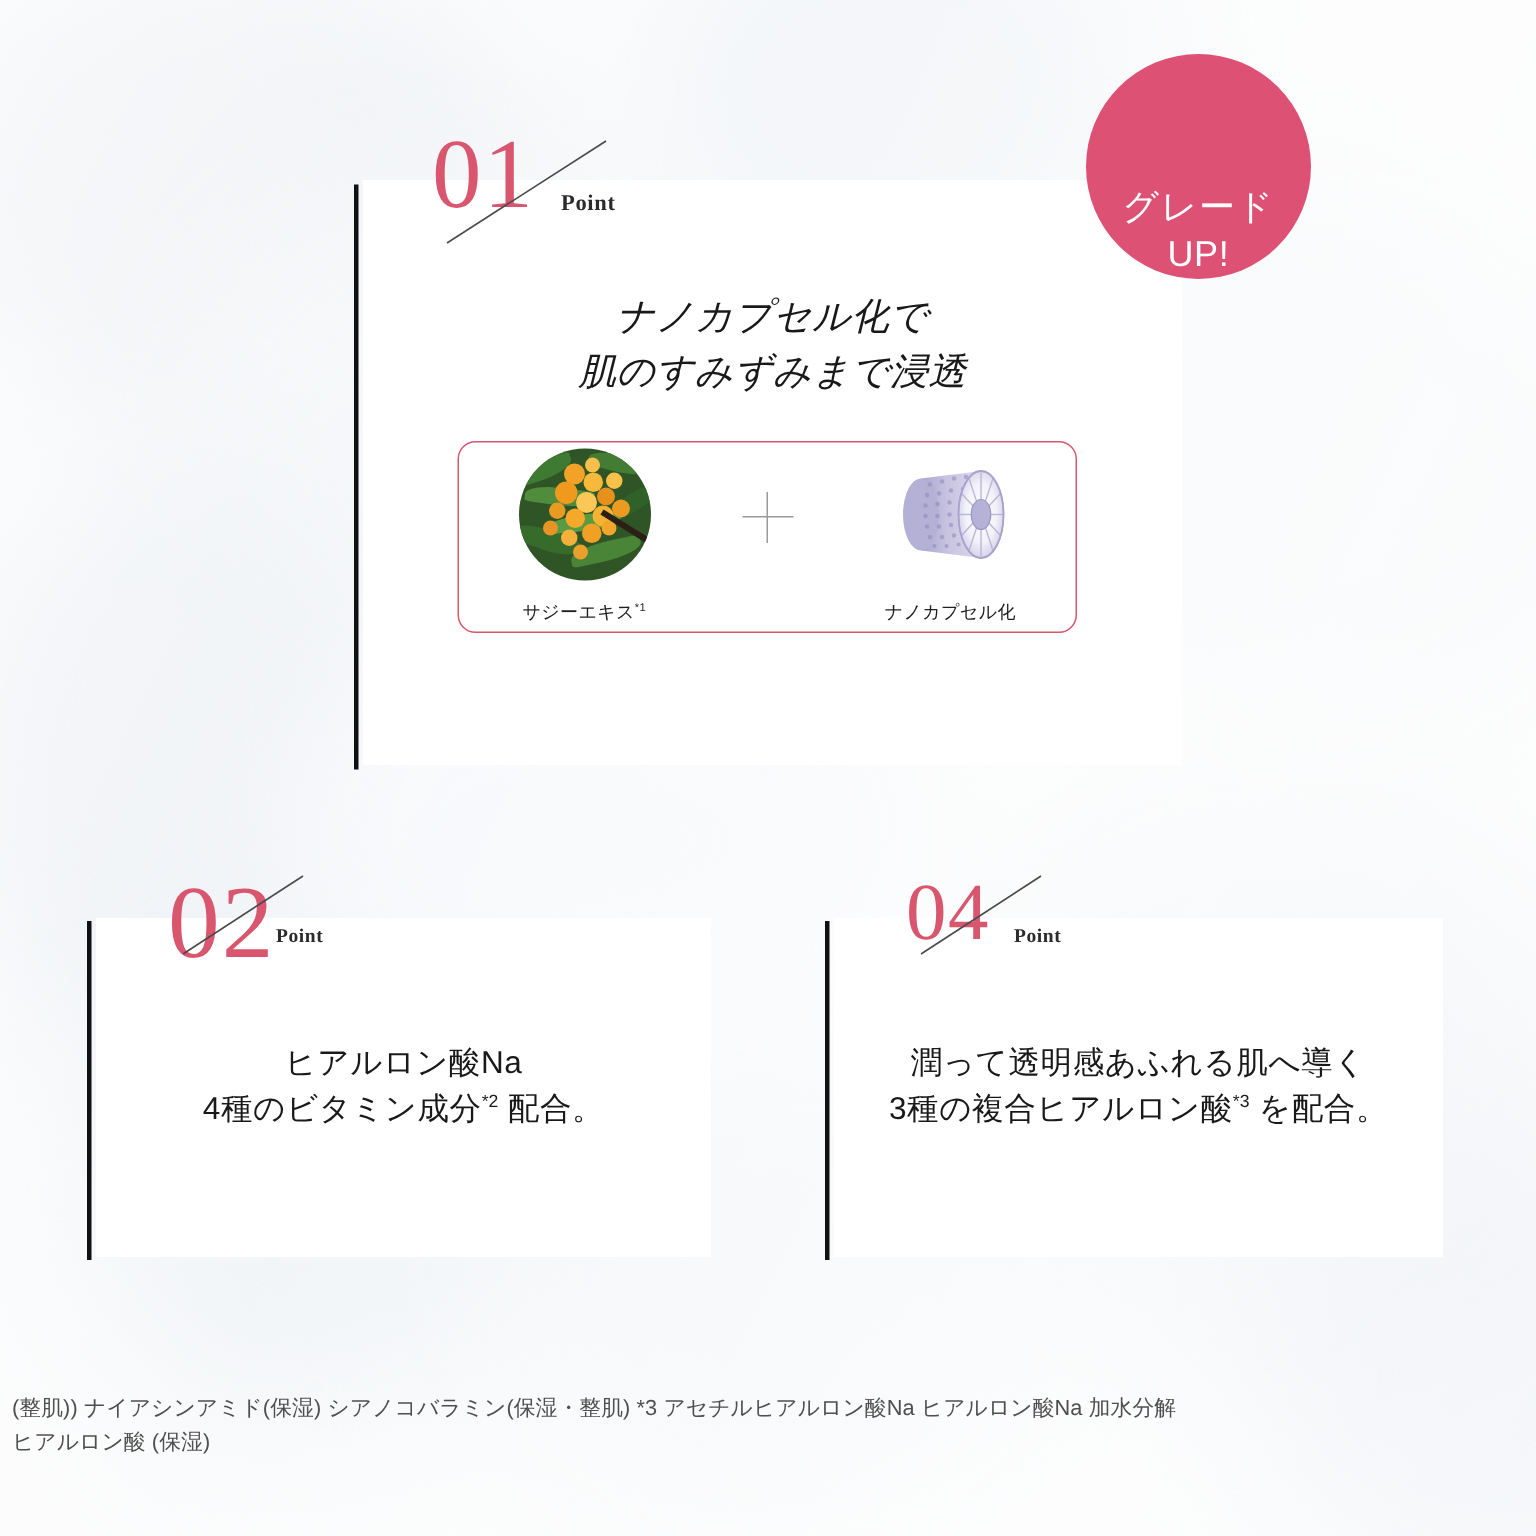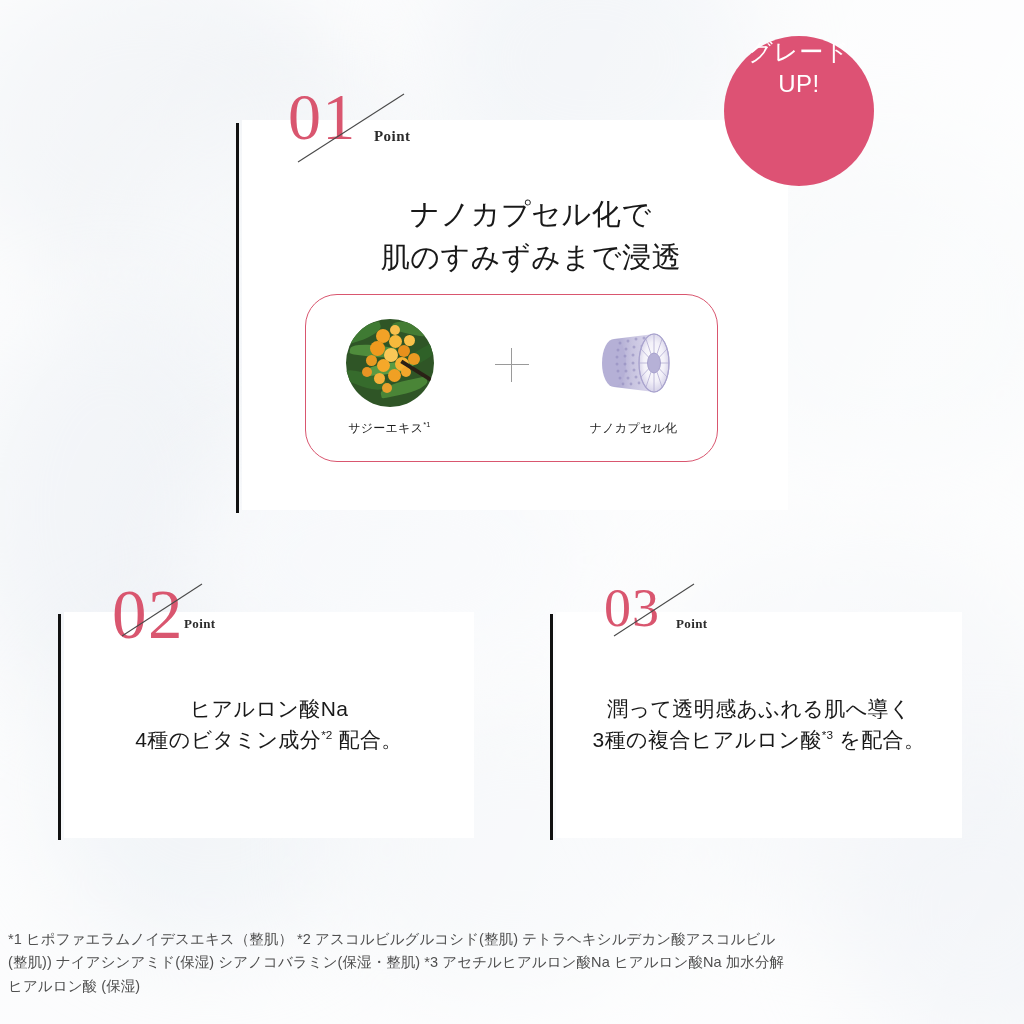--- a/index.html
+++ b/index.html
@@ -59,26 +59,26 @@
     font-weight:400;
   }
   .headline .sup{font-size:.56em;vertical-align:super;letter-spacing:0;}
 
   
   #card1-panel{left:242px;top:120px;width:546px;height:390px;}
   #card1-rule{left:236px;top:123px;height:390px;}
   #card1-num{left:288px;top:55px;font-size:66px;}
   #card1-slash{left:296px;top:92px;width:110px;height:72px;}
   #card1-point{left:374px;top:128px;font-size:15px;}
-  #card1-head{left:278px;top:193px;width:506px;font-size:29px;}
+  #card1-head{left:262px;top:193px;width:506px;font-size:25px;font-style:italic;}
 
   
   #ing-box{
-    position:absolute;left:305px;top:294px;width:413px;height:168px;
-    border:1.4px solid #d9566f;border-radius:32px;background:#ffffff;
+    position:absolute;left:305px;top:294px;width:413px;height:128px;
+    border:1.4px solid #d9566f;border-radius:12px;background:#ffffff;
     box-sizing:border-box;
   }
   .ing-row{position:absolute;left:0;top:0;width:100%;height:100%;
     display:flex;align-items:center;justify-content:center;gap:46px;}
   .ing{width:118px;display:flex;flex-direction:column;align-items:center;}
   .ing-art{width:88px;height:88px;position:relative;}
   .ing-cap{margin-top:13px;font-size:12px;color:#1e1e1e;letter-spacing:.02em;white-space:nowrap;}
   .ing-cap .sup{font-size:.62em;vertical-align:super;}
   .plus{width:34px;height:34px;position:relative;flex:0 0 auto;margin-bottom:26px;}
   .plus:before,.plus:after{content:"";position:absolute;background:#9a9a9a;}
@@ -91,21 +91,21 @@
   .berry .leaf{position:absolute;border-radius:60% 10% 60% 10%;}
   .berry .b{position:absolute;border-radius:50%;}
 
   
   .capsule{width:92px;height:88px;}
 
   
   #badge{
     position:absolute;left:724px;top:36px;width:150px;height:150px;border-radius:50%;
     background:#dd5274;color:#ffffff;display:flex;flex-direction:column;
-    align-items:center;justify-content:flex-start;line-height:1.32;
+    align-items:center;justify-content:flex-end;line-height:1.32;
     font-size:24px;letter-spacing:.04em;text-align:center;
   }
   #badge .l2{font-size:24px;letter-spacing:.02em;}
 
   
   #card2-panel{left:64px;top:612px;width:410px;height:226px;}
   #card2-rule{left:58px;top:614px;height:226px;}
   #card2-num{left:112px;top:552px;font-size:69px;}
   #card2-slash{left:120px;top:582px;width:84px;height:56px;}
   #card2-point{left:184px;top:616px;font-size:13px;}
@@ -290,27 +290,26 @@
   <line x1="2" y1="54" x2="82" y2="2"></line>
 </svg>
 <div class="pointlab" id="card2-point">Point</div>
 <div class="headline" id="card2-head">
   <span>ヒアルロン酸Na</span><br>
   <span>4種のビタミン成分</span><span class="sup">*2</span><span> 配合。</span>
 </div>
 
 <div class="panel" id="card3-panel"></div>
 <div class="rule" id="card3-rule"></div>
-<div class="num" id="card3-num">03</div>
+<div class="num" id="card3-num">04</div>
 <svg class="slash" id="card3-slash" viewBox="0 0 84 56">
   <line x1="2" y1="54" x2="82" y2="2"></line>
 </svg>
 <div class="pointlab" id="card3-point">Point</div>
 <div class="headline" id="card3-head">
   <span>潤って透明感あふれる肌へ導く</span><br>
   <span>3種の複合ヒアルロン酸</span><span class="sup">*3</span><span> を配合。</span>
 </div>
 
 <div id="footnotes">
-  <div>*1 ヒポファエラムノイデスエキス（整肌） *2 アスコルビルグルコシド(整肌) テトラヘキシルデカン酸アスコルビル</div>
   <div>(整肌)) ナイアシンアミド(保湿) シアノコバラミン(保湿・整肌) *3 アセチルヒアルロン酸Na ヒアルロン酸Na 加水分解</div>
   <div>ヒアルロン酸 (保湿)</div>
 </div>
 
 </body></html>

